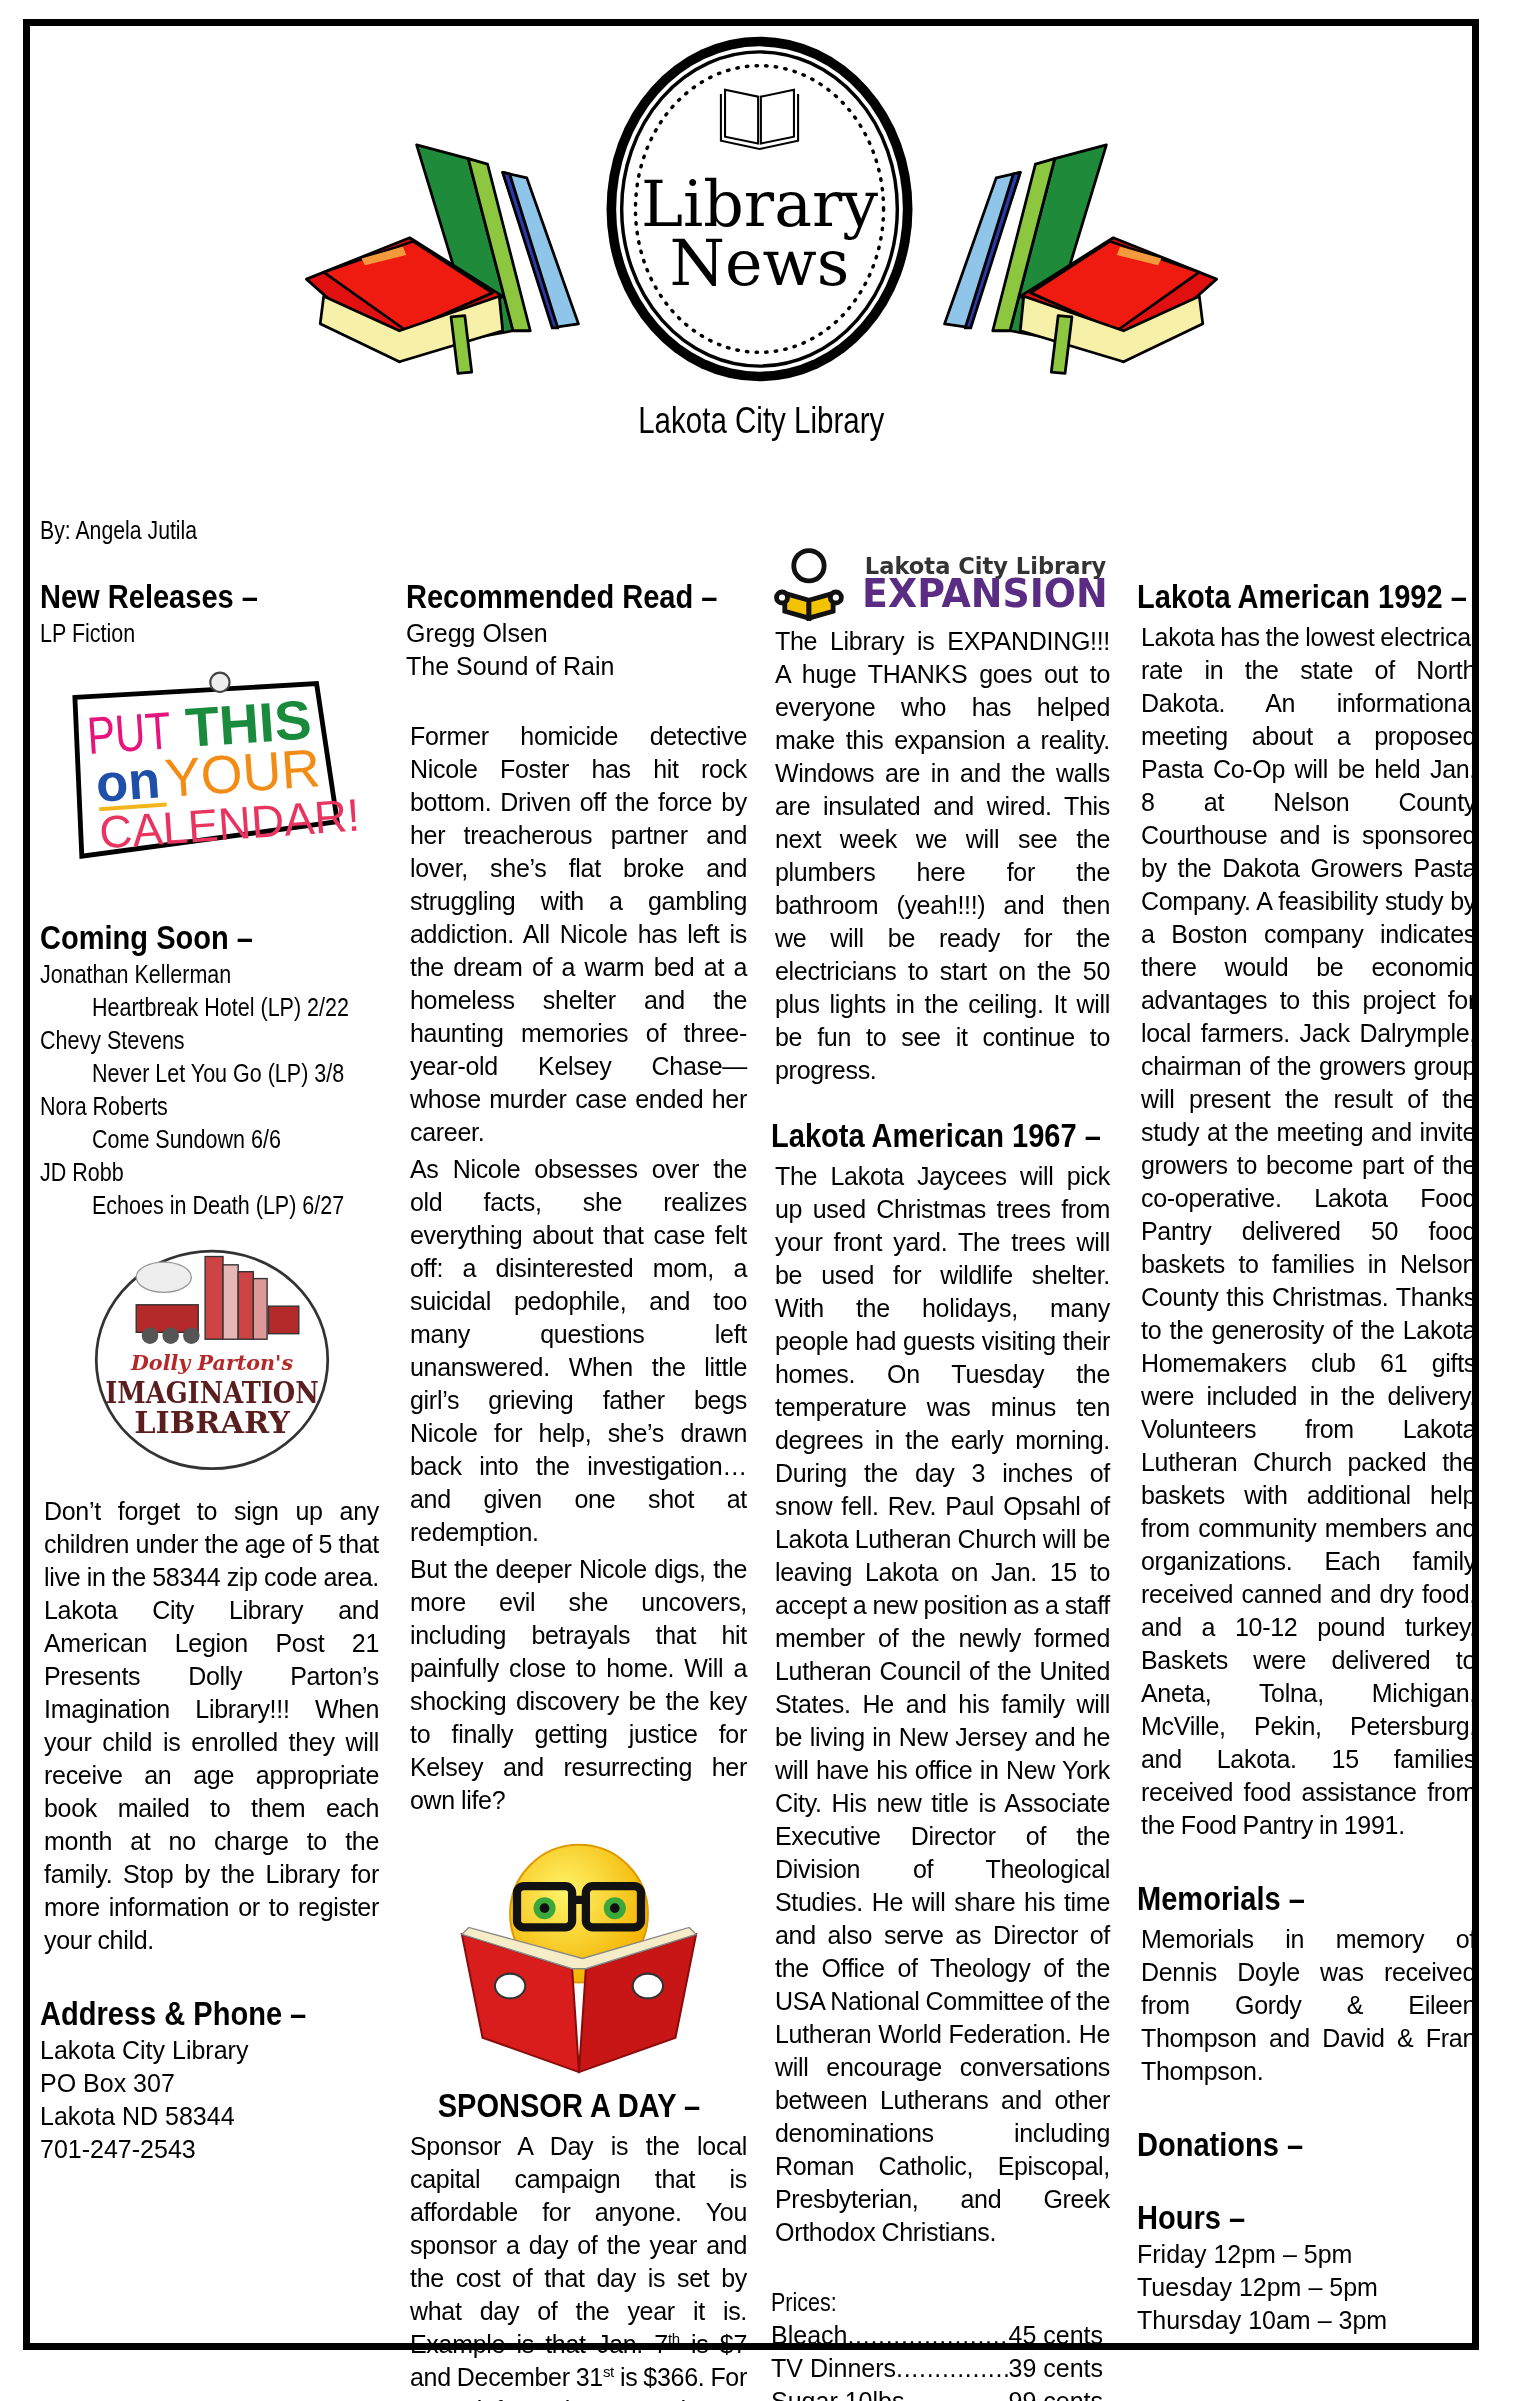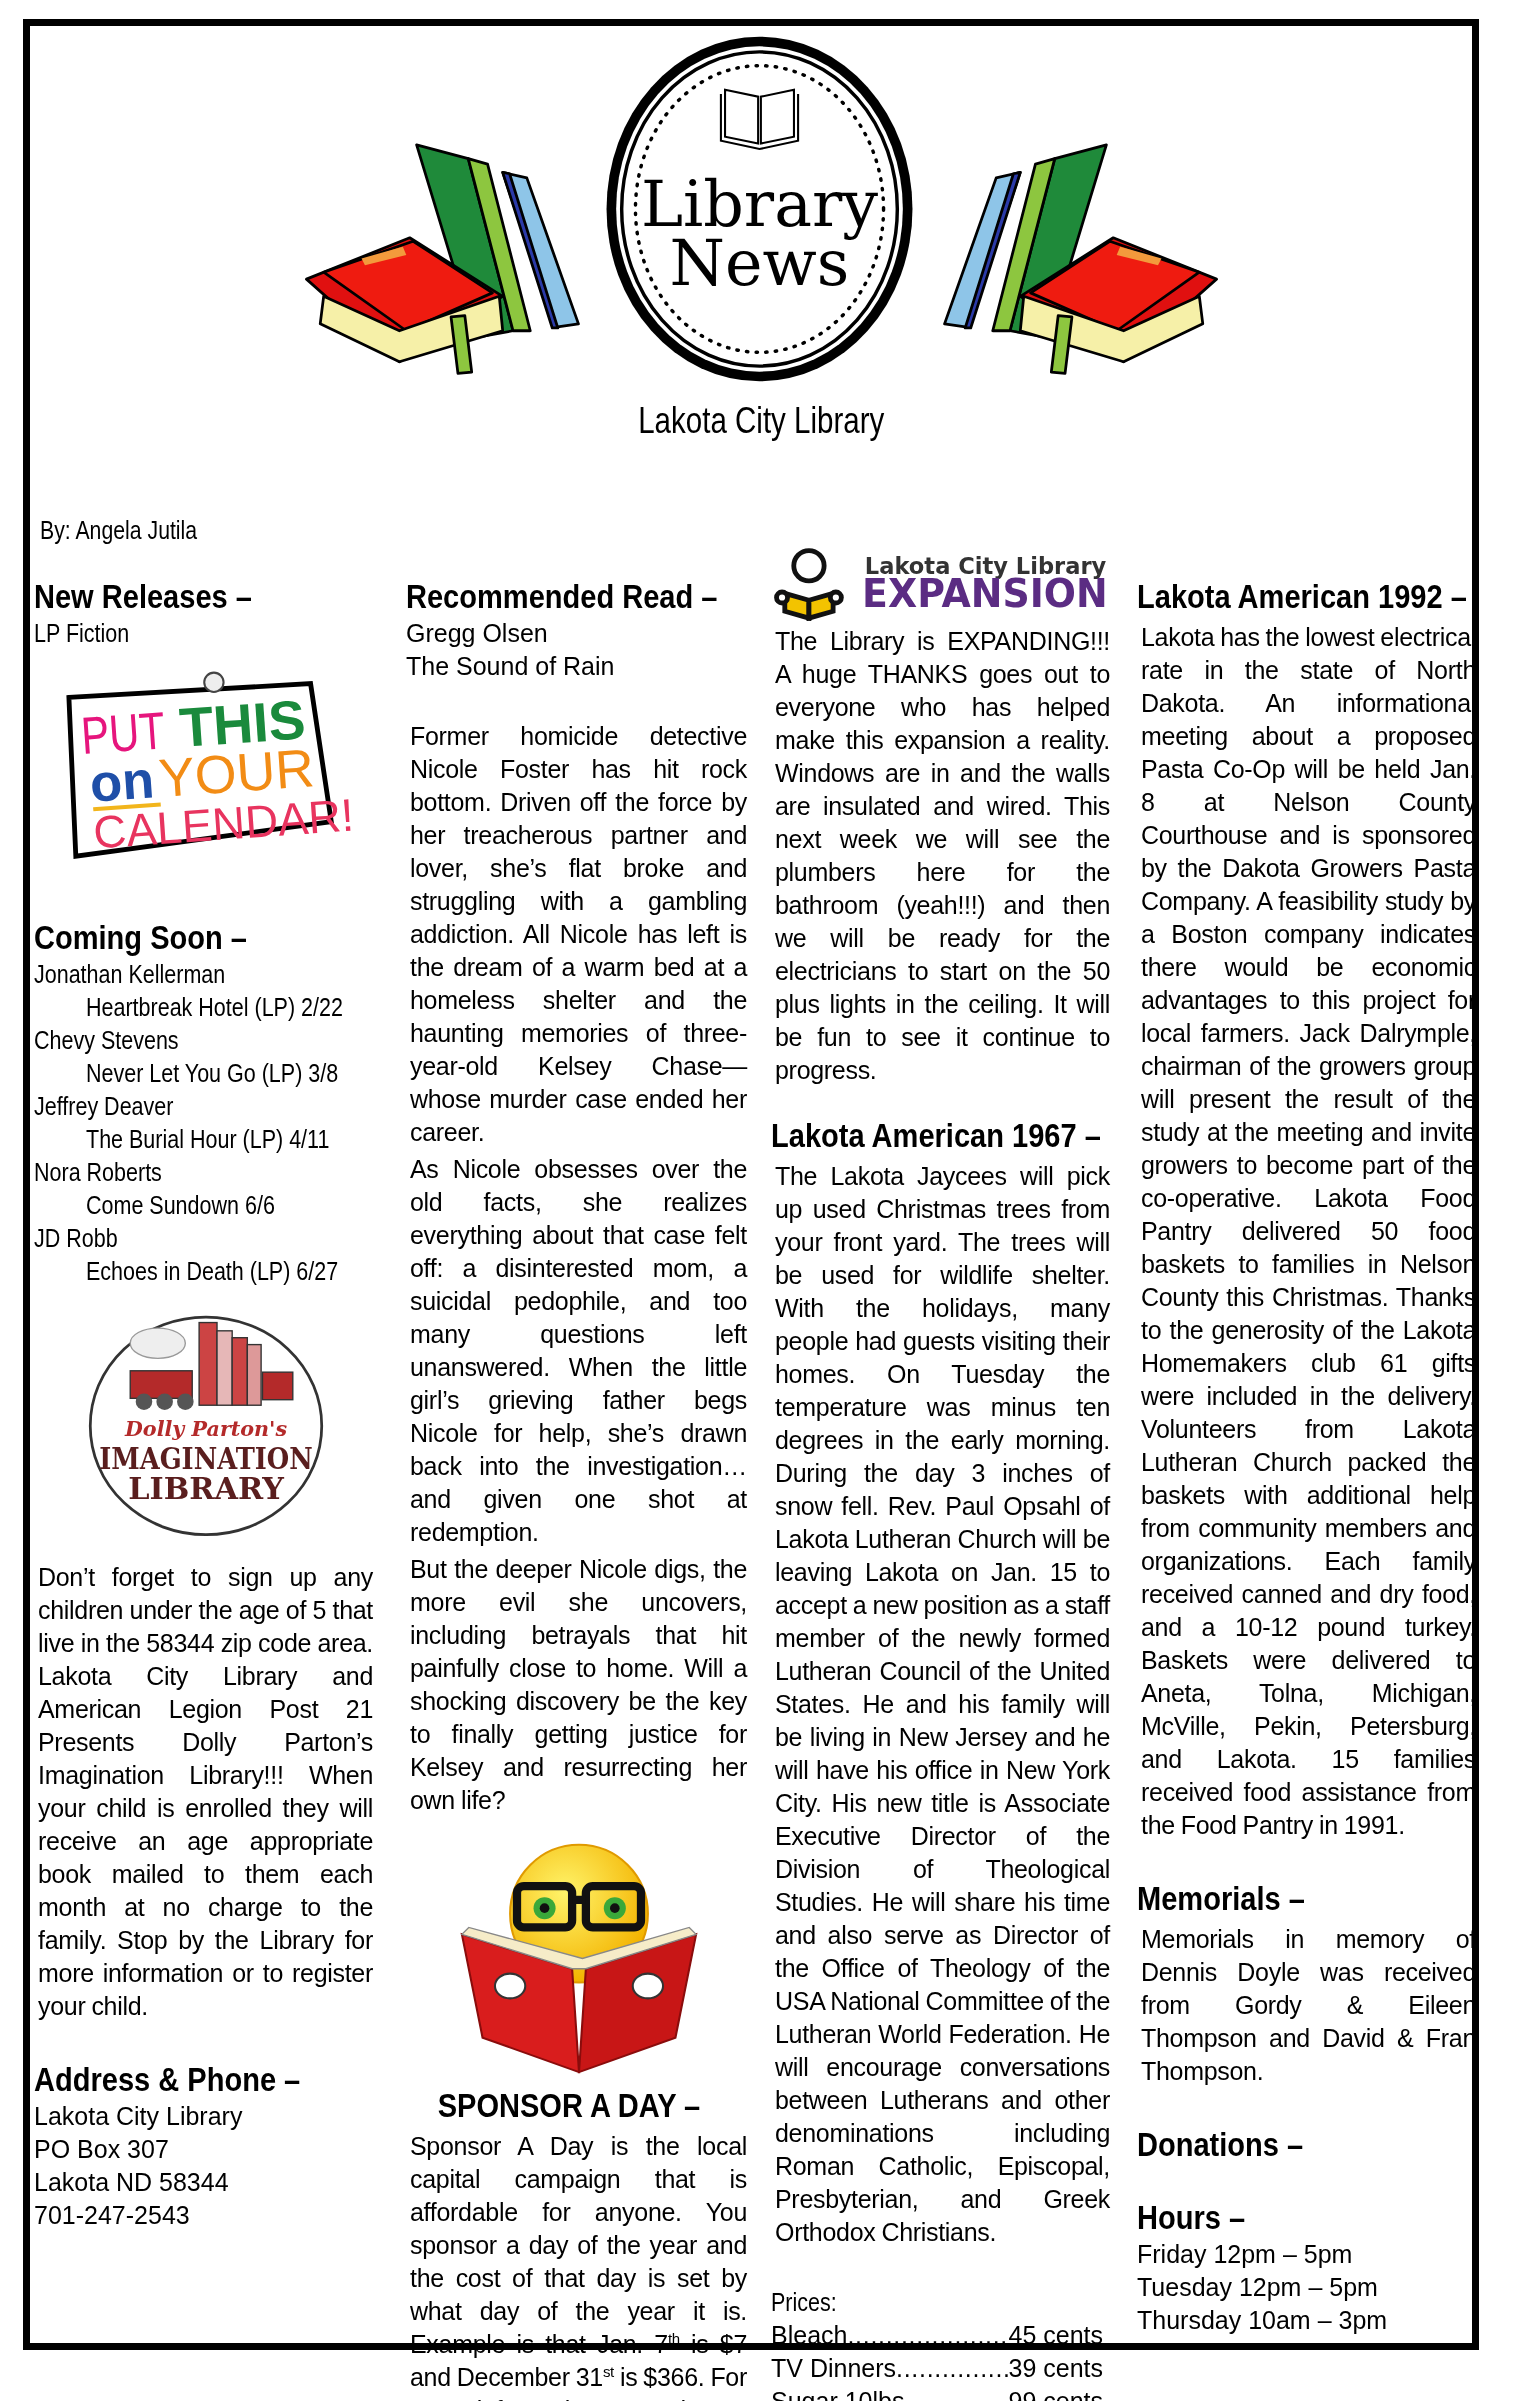--- a/index.html
+++ b/index.html
@@ -13,21 +13,21 @@
   .books-left { position: absolute; left: 303px; top: 124px; width: 303px; height: 262px; }
   .books-right { position: absolute; left: 917px; top: 124px; width: 303px; height: 262px; }
   .subtitle { position: absolute; left: 0; width: 1523px; top: 400px; text-align: center;
               font-family: "Liberation Sans Narrow", "Liberation Sans", sans-serif;
               font-size: 36px; transform: scaleX(0.82); transform-origin: 760px 0; }
   .byline { position: absolute; left: 40px; top: 516px; font-size: 25px;
             transform: scaleX(0.85); transform-origin: 0 0; }
 
   
   .col { position: absolute; top: 577px; }
-  .c1 { left: 34px; width: 343px; }
+  .c1 { left: 40px; width: 343px; }
   .c2 { left: 406px; width: 345px; }
   .c3 { left: 771px; width: 343px; }
   .c4 { left: 1137px; width: 343px; }
 
   h2 { margin: 0; font-size: 33px; font-weight: bold; line-height: 40px;
        transform: scaleX(0.88); transform-origin: 0 0; white-space: nowrap; }
   .line { font-size: 25px; line-height: 33px; white-space: nowrap; }
   .narrow { transform: scaleX(0.86); transform-origin: 0 0; display: block; }
   .indent { padding-left: 52px; }
   p.just { margin: 4px; font-size: 25px; line-height: 33px; text-align: justify;
@@ -123,28 +123,20 @@
       <div class="line indent">
           <span class="narrow">Heartbreak Hotel (LP) 2/22</span>
         </div>
     </div>
     <div>
       <div class="line">
           <span class="narrow">Chevy Stevens</span>
         </div>
       <div class="line indent">
           <span class="narrow">Never Let You Go (LP) 3/8</span>
-        </div>
-    </div>
-    <div>
-      <div class="line">
-          <span class="narrow">Jeffrey Deaver</span>
-        </div>
-      <div class="line indent">
-          <span class="narrow">The Burial Hour (LP) 4/11</span>
         </div>
     </div>
     <div>
       <div class="line">
           <span class="narrow">Nora Roberts</span>
         </div>
       <div class="line indent">
           <span class="narrow">Come Sundown 6/6</span>
         </div>
     </div>

